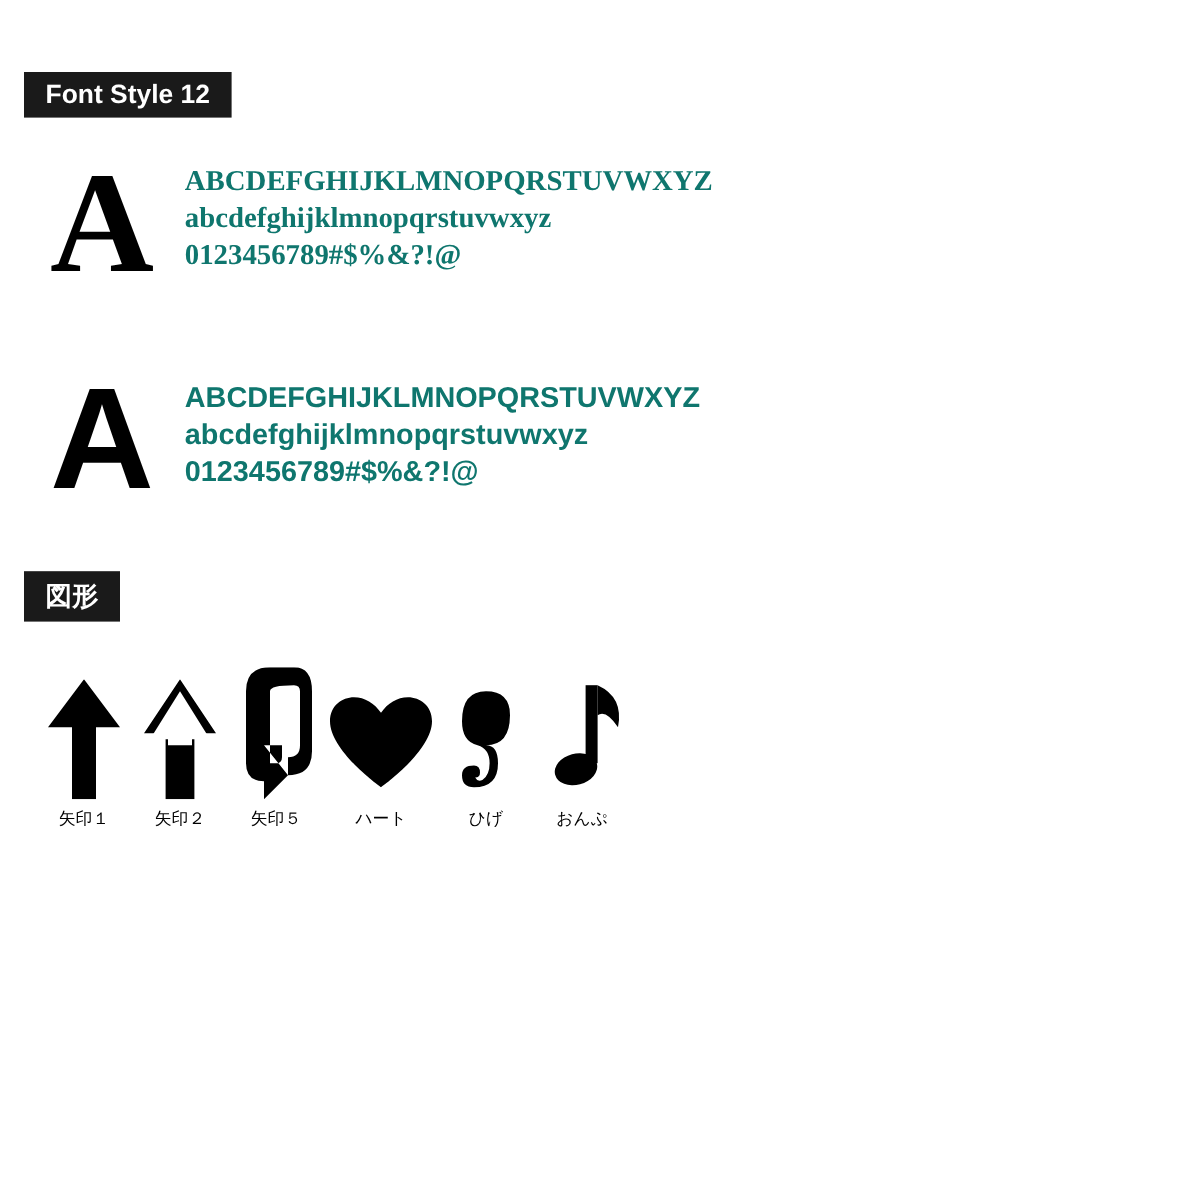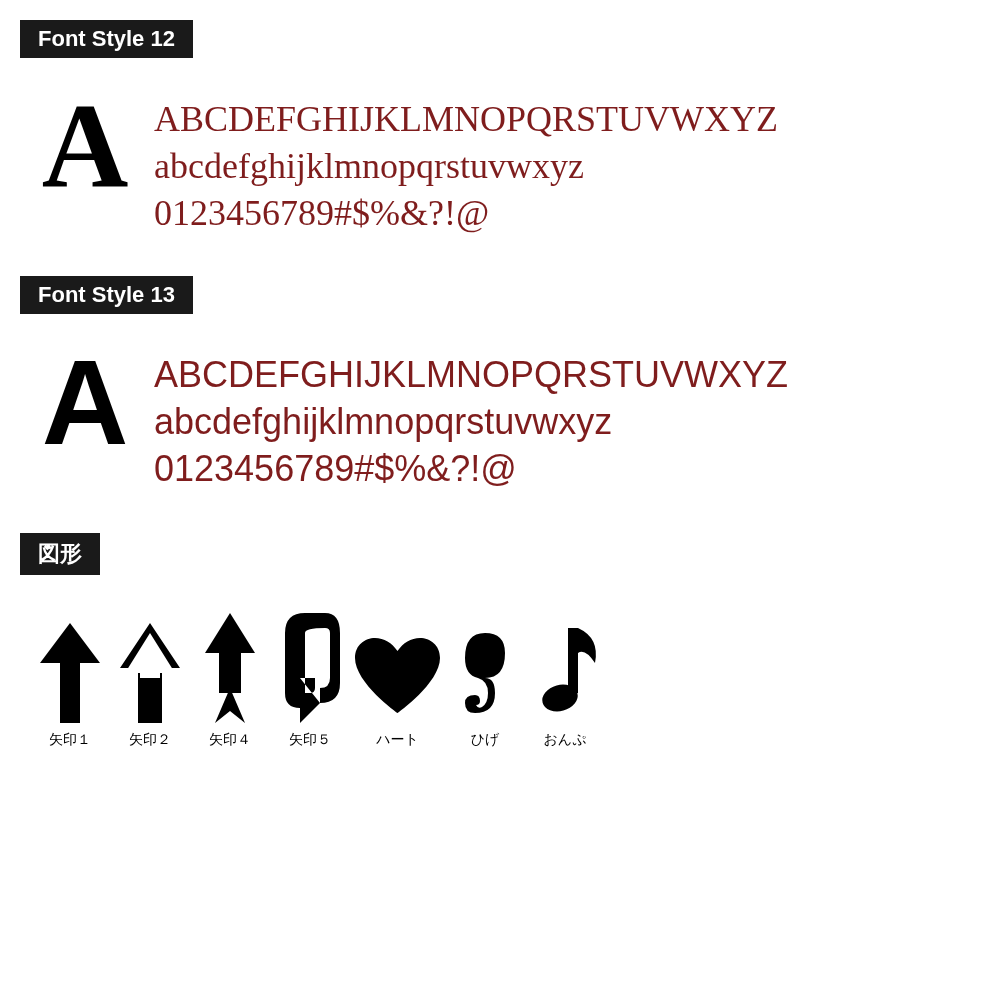--- a/index.html
+++ b/index.html
@@ -6,20 +6,21 @@
     body {
       background: #ffffff;
       font-family: serif;
       width: 1000px;
       min-height: 1000px;
       padding: 20px;
     }
 
     .section {
       margin-bottom: 30px;
+      margin-top: 40px;
     }
 
     .section-label {
       display: inline-block;
       background: #1a1a1a;
       color: #ffffff;
       font-family: sans-serif;
       font-size: 22px;
       font-weight: bold;
       padding: 6px 18px;
@@ -43,23 +44,23 @@
     }
 
     .char-lines {
       display: flex;
       flex-direction: column;
       justify-content: center;
       padding-top: 10px;
     }
 
     .char-line {
-      font-size: 36px;
-      font-weight: 400;
-      color: #7f1d1d;
+      font-size: 24px;
+      font-weight: 700;
+      color: #0f766e;
       line-height: 1.3;
     }
 
     .style12 .big-letter,
     .style12 .char-line {
       font-family: 'Times New Roman', Times, serif;
     }
 
     .style13 .big-letter,
     .style13 .char-line {
@@ -114,21 +115,20 @@
     <div class="big-letter">A</div>
     <div class="char-lines">
       <div class="char-line">ABCDEFGHIJKLMNOPQRSTUVWXYZ</div>
       <div class="char-line">abcdefghijklmnopqrstuvwxyz</div>
       <div class="char-line">0123456789#$%&amp;?!@</div>
     </div>
   </div>
 </div>
 
 <div class="section">
-  <div class="section-label">Font Style 13</div>
   <div class="font-demo style13">
     <div class="big-letter">A</div>
     <div class="char-lines">
       <div class="char-line">ABCDEFGHIJKLMNOPQRSTUVWXYZ</div>
       <div class="char-line">abcdefghijklmnopqrstuvwxyz</div>
       <div class="char-line">0123456789#$%&amp;?!@</div>
     </div>
   </div>
 </div>
 
@@ -150,31 +150,20 @@
       <div class="shape-icon">
         <svg class="shape-svg" width="60" height="100" viewBox="0 0 60 100">
           <polygon points="30,0 60,45 42,45 42,100 18,100 18,45 0,45"></polygon>
           <polygon points="30,10 55,50 40,50 40,55 20,55 20,50 5,50" fill="#fff"></polygon>
         </svg>
       </div>
       <div class="shape-label">矢印２</div>
     </div>
 
 
-    <div class="shape-item">
-      <div class="shape-icon">
-        <svg class="shape-svg" width="50" height="110" viewBox="0 0 50 110">
-
-          <polygon points="25,0 50,40 36,40 36,80 14,80 14,40 0,40"></polygon>
-
-          <polygon points="25,75 40,110 25,98 10,110"></polygon>
-        </svg>
-      </div>
-      <div class="shape-label">矢印４</div>
-    </div>
 
     <div class="shape-item">
       <div class="shape-icon">
         <svg class="shape-svg" width="60" height="110" viewBox="0 0 60 110">
           <path d="M45,0 Q60,0 60,20 L60,70 Q60,90 40,90 L40,75 Q50,75 50,65 L50,20 Q50,15 45,15 L45,0 Z"></path>
           <path d="M20,65 L40,90 L20,110 L20,95 Q5,95 5,80 L5,20 Q5,0 25,0 L45,0 L45,15 Q25,15 25,20 L25,80 Q25,80 30,80 L30,80 Q35,80 35,75 L35,65 Z"></path>
         </svg>
       </div>
       <div class="shape-label">矢印５</div>
     </div>

